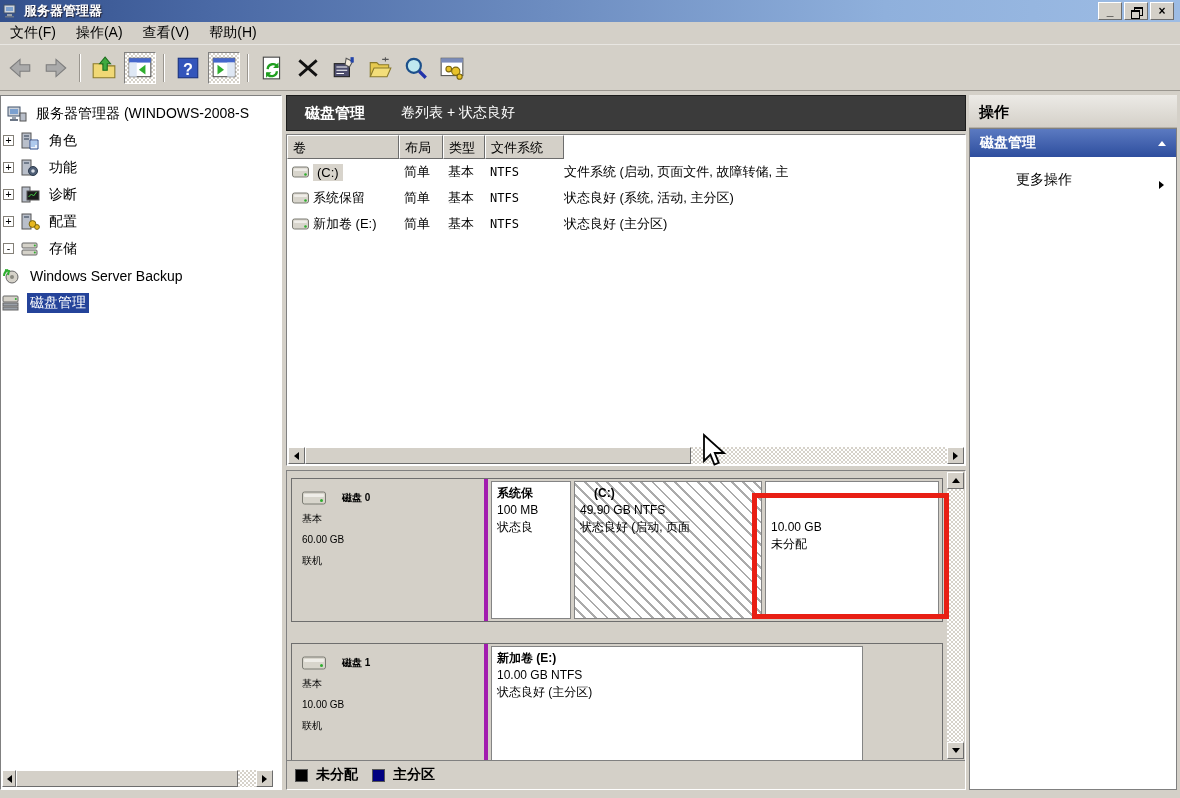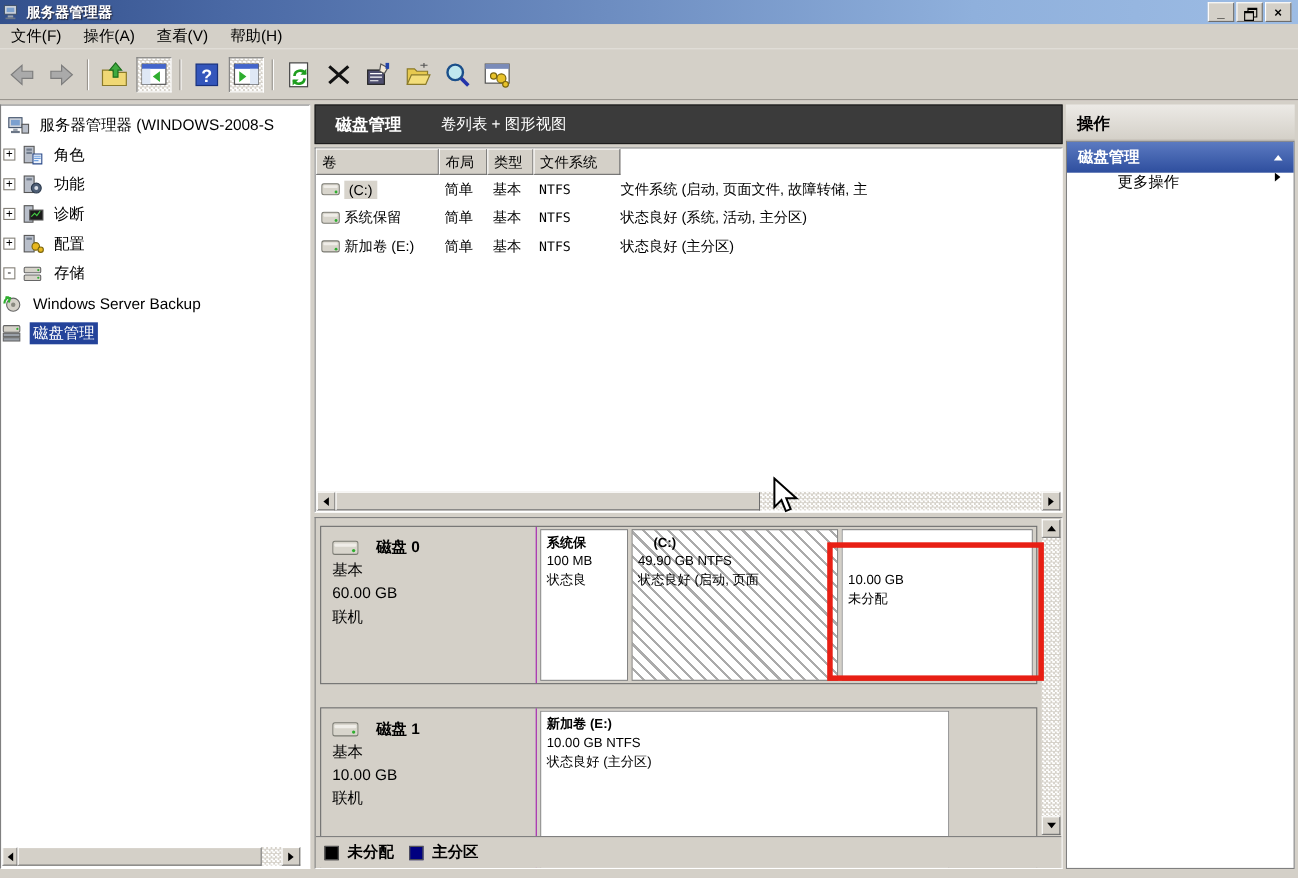--- a/index.html
+++ b/index.html
@@ -88,21 +88,21 @@
   .hscroll .sb-track { flex:1; }
   .vol-thumb { width:386px; }
   .tree-hscroll { position:absolute; left:1px; right:8px; bottom:2px; height:17px; display:flex; }
   .tree-thumb { width:222px; }
   
   .graph-pane { position:absolute; left:0; top:375px; right:0; bottom:0; background:#d4d0c8;
     border:1px solid; border-color:#808080 #fff #fff #808080; overflow:hidden; }
   .disk-block { position:absolute; left:4px; right:22px; border:1px solid #6e6e6e; background:#d4d0c8; display:flex; }
   .disk0 { top:7px; height:144px; }
   .disk1 { top:172px; height:152px; }
-  .disk-label { width:196px; border-right:1px solid #a21caf; padding:8px 6px 0 10px; font-size:14px; line-height:21px; }
+  .disk-label { width:196px; border-right:4px solid #a21caf; padding:8px 6px 0 10px; font-size:10px; line-height:21px; }
   .disk-label .dn { display:flex; align-items:center; gap:16px; font-weight:bold; }
   .disk-label svg { width:24px; height:16px; }
   .parts { flex:1; display:flex; padding:2px 3px; gap:3px; }
   .part { display:flex; overflow:hidden; }
   .part-bar { height:13px; margin:1px 0 2px 0; }
   .bar-primary { background:#000080; }
   .bar-unalloc { background:#000000; }
   .part-body { flex:1; background:#fff; border:1px solid #848484; padding:3px 0 0 5px;
     font-size:12px; line-height:17px; white-space:nowrap; overflow:hidden; }
   .part-body .pt { font-weight:bold; }
@@ -118,21 +118,21 @@
   .legend .lt { font-weight:bold; font-size:14px; margin-right:6px; }
   
   .actions-title { height:33px; font-weight:bold; font-size:15px; padding:8px 0 0 10px;
     background:linear-gradient(#eceae6,#d4d0c8); border-bottom:1px solid #b5b1a8; }
   .actions-body { position:absolute; left:0; right:0; top:33px; bottom:0; background:#fff;
     border:1px solid #808080; }
   .act-section { height:28px; background:linear-gradient(to bottom,#5b7ac1,#2e4e9e);
     color:#fff; font-weight:bold; font-size:14px; display:flex; align-items:center;
     padding:0 10px; justify-content:space-between; }
   .act-section .tri.up { border-bottom-color:#fff; }
-  .act-more { height:32px; display:flex; align-items:flex-start; font-size:14px;
+  .act-more { height:32px; display:flex; align-items:flex-end; font-size:14px;
     padding:0 12px 0 46px; justify-content:space-between; }
   
   .red-rect { position:absolute; left:752px; top:493px; width:197px; height:126px;
     border:5px solid #e81f14; z-index:50; pointer-events:none; }
   .cursor { position:absolute; left:702px; top:433px; z-index:60; pointer-events:none; }
   .gap-strip-bottom { position:absolute; left:0; right:0; bottom:0; height:8px; background:#d4d0c8; }
 </style>
 </head>
 <body>
 
@@ -337,21 +337,21 @@
     <div class="sb-track" style="flex:1;"></div>
     <div class="sb-btn" style="width:17px;flex:0 0 17px;">
         <span class="tri right"></span>
       </div>
   </div>
 </div>
 
 <div class="mid-panel">
   <div class="dm-header">
     <span class="h1">磁盘管理</span>
-    <span class="h2">卷列表 + 图形视图</span>
+    <span class="h2">卷列表 + 状态良好</span>
   </div>
 
   <div class="volume-pane">
     <div class="vcols">
       <div class="vcol c-name">卷</div>
       <div class="vcol c-layout">布局</div>
       <div class="vcol c-type">类型</div>
       <div class="vcol c-fs">文件系统</div>
     </div>
 

